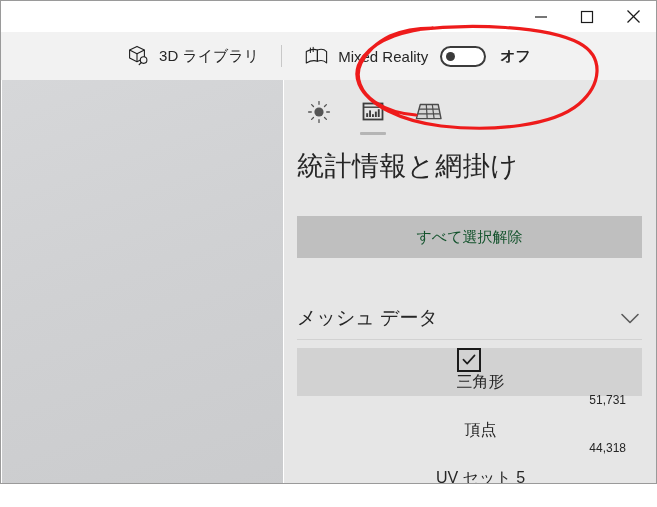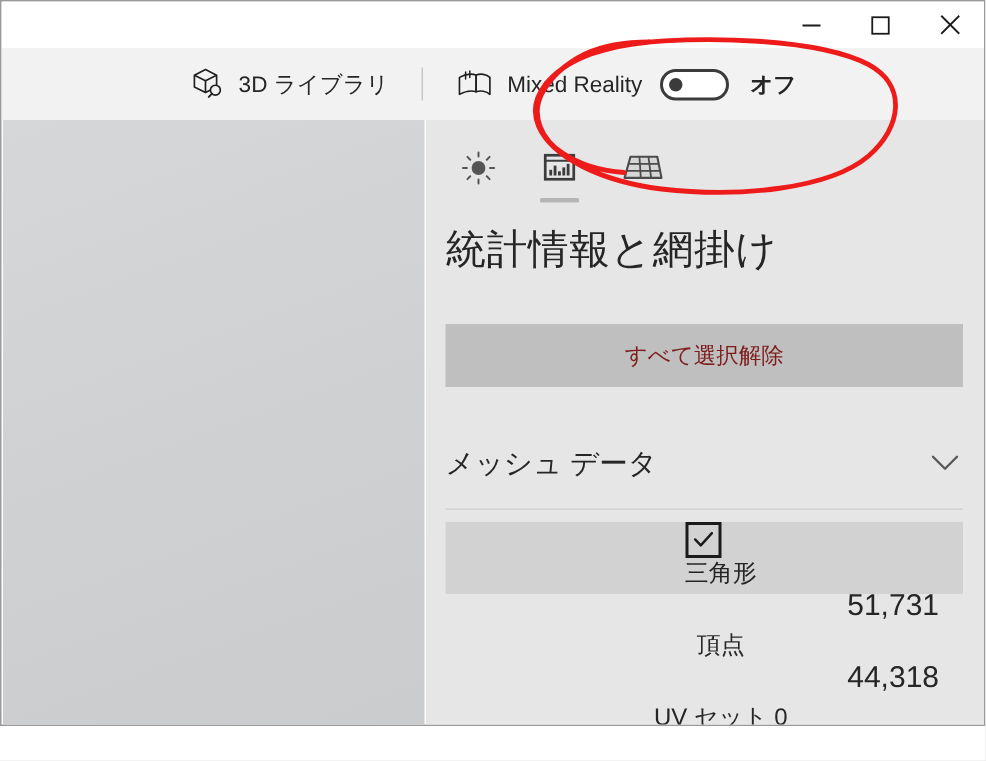--- a/index.html
+++ b/index.html
@@ -158,37 +158,37 @@
     letter-spacing: 0.5px;
     white-space: nowrap;
   }
 
   #deselect-button {
     position: absolute;
     left: 13px; top: 136px;
     width: 345px;
     height: 42px;
     background: #bfbfbf;
-    color: #7f1d1d;
+    color: #14532d;
     font-size: 15px;
     display: flex;
     align-items: center;
     justify-content: center;
     border: none;
     font-family: Liberation Sans, sans-serif;
     padding: 0;
   }
 
   #mesh-header {
     position: absolute;
     left: 13px; top: 216px;
     width: 345px;
     height: 44px;
     display: flex;
-    align-items: flex-start;
+    align-items: center;
     justify-content: space-between;
     border-bottom: 1px solid #d2d2d2;
     box-sizing: border-box;
   }
   #mesh-header-label {
     font-size: 19px;
     color: #262626;
   }
   #mesh-chevron { color: #5a5a5a; display: flex; }
 
@@ -220,21 +220,21 @@
   }
   .row-check.hidden { border-color: transparent; }
   .row-label {
     margin-left: 24px;
     font-size: 16px;
     color: #262626;
     white-space: nowrap;
   }
   .row-value {
     margin-left: auto;
-    font-size: 20px;
+    font-size: 12px;
     color: #262626;
     white-space: nowrap;
   }
 
   
   #annotation {
     position: absolute;
     left: 0; top: 0;
     width: 657px;
     height: 507px;
@@ -383,21 +383,21 @@
       </div>
 
       <div class="mesh-row">
         <span class="row-check hidden"></span>
         <span class="row-label">頂点</span>
         <span class="row-value">44,318</span>
       </div>
 
       <div class="mesh-row">
         <span class="row-check hidden"></span>
-        <span class="row-label">UV セット 0</span>
+        <span class="row-label">UV セット 5</span>
         <span class="row-value">はい</span>
       </div>
 
     </div>
 
   </div>
 
   <svg id="annotation" viewBox="0 0 657 507">
     <path d="M412 29
              C 470 22, 545 25, 578 42

